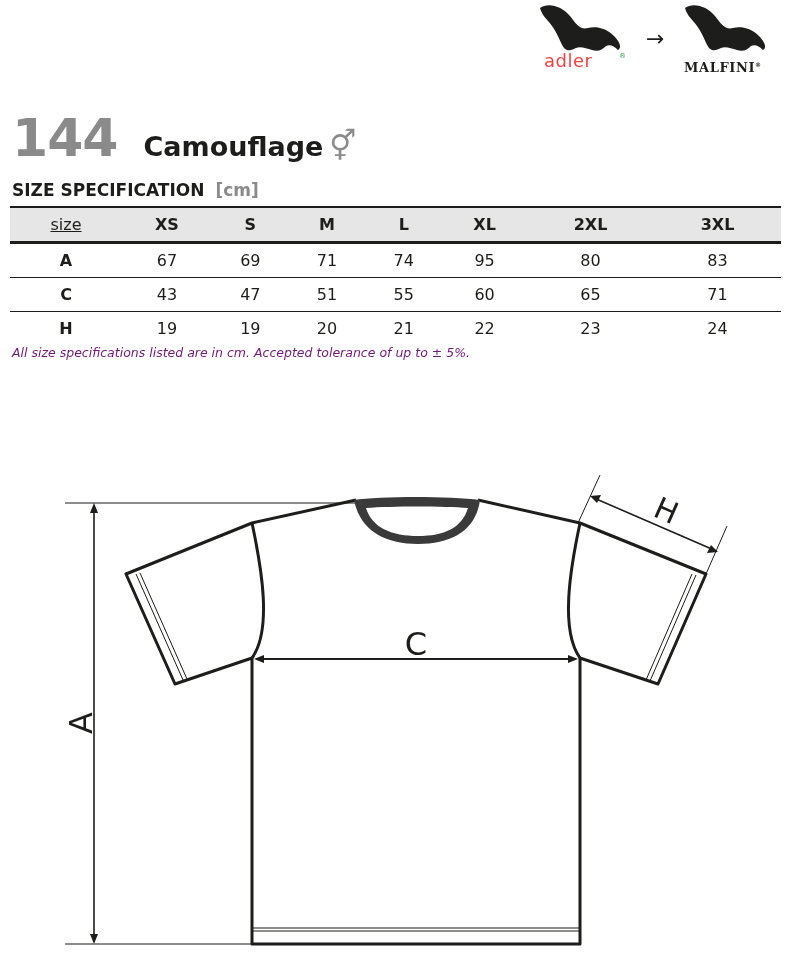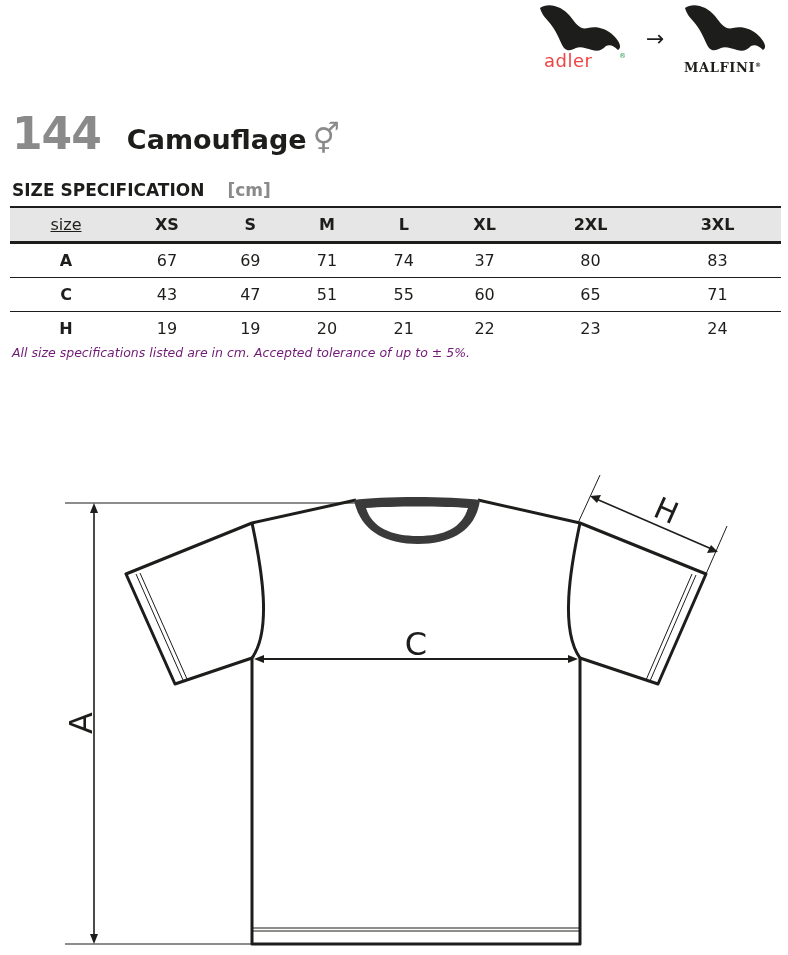--- a/index.html
+++ b/index.html
@@ -7,25 +7,25 @@
          font-family: "DejaVu Sans", "Liberation Sans", sans-serif; color: #1d1d1b; }
   .logos { position: absolute; left: 530px; top: 0; width: 258px; height: 85px; }
   .logo-svg { position: absolute; left: 0; top: 0; }
   .adler-text { position: absolute; left: 14px; top: 50px; font-size: 18px; color: #ef4444;
                 font-family: "DejaVu Sans", sans-serif; letter-spacing: 0.5px; }
   .adler-reg { position: absolute; left: 89px; top: 52px; font-size: 7px; color: #2e9e4f; }
   .arrow-glyph { position: absolute; left: 116px; top: 26px; font-size: 22px; color: #1d1d1b; }
   .malfini-text { position: absolute; left: 154px; top: 60px; font-family: "DejaVu Serif", serif;
                   font-size: 13px; font-weight: bold; letter-spacing: 0.6px; color: #1d1d1b; }
   .title { position: absolute; left: 12px; top: 108px; display: flex; align-items: baseline; }
-  .title-num { font-size: 44px; font-weight: bold; color: #8a8a8a; letter-spacing: -1px; }
+  .title-num { font-size: 52px; font-weight: bold; color: #8a8a8a; letter-spacing: -1px; }
   .title-name { font-size: 27px; font-weight: bold; color: #1d1d1b; margin-left: 26px; }
   .title-gender { font-size: 30px; color: #8a8a8a; margin-left: 6px; }
   .spec-heading { position: absolute; left: 12px; top: 180px; font-size: 17px; font-weight: bold; color: #1d1d1b; }
-  .spec-heading .unit { color: #8a8a8a; margin-left: 23px; }
+  .spec-heading .unit { color: #8a8a8a; margin-left: 11px; }
   table.spec { position: absolute; left: 10px; top: 206px; width: 771px; border-collapse: collapse; font-size: 16px; }
   table.spec th, table.spec td { text-align: center; padding: 0; height: 33px; }
   table.spec thead tr { background: #e6e6e6; border-top: 2px solid #1d1d1b; border-bottom: 3px solid #1d1d1b; }
   table.spec thead th { font-weight: bold; }
   table.spec thead th.size-label { font-weight: normal; width: 112px; text-decoration: underline; }
   table.spec tbody tr { border-bottom: 1px solid #1d1d1b; }
   table.spec tbody tr:last-child { border-bottom: none; }
   table.spec tbody td.row-label { font-weight: bold; }
   .note { position: absolute; left: 12px; top: 345px; font-size: 12.5px; font-style: italic; color: #701a75; }
   .diagram { position: absolute; left: 0; top: 460px; }
@@ -69,21 +69,21 @@
       <th>3XL</th>
     </tr>
   </thead>
   <tbody>
     <tr>
       <td class="row-label">A</td>
       <td>67</td>
       <td>69</td>
       <td>71</td>
       <td>74</td>
-      <td>37</td>
+      <td>95</td>
       <td>80</td>
       <td>83</td>
     </tr>
     <tr>
       <td class="row-label">C</td>
       <td>43</td>
       <td>47</td>
       <td>51</td>
       <td>55</td>
       <td>60</td>

